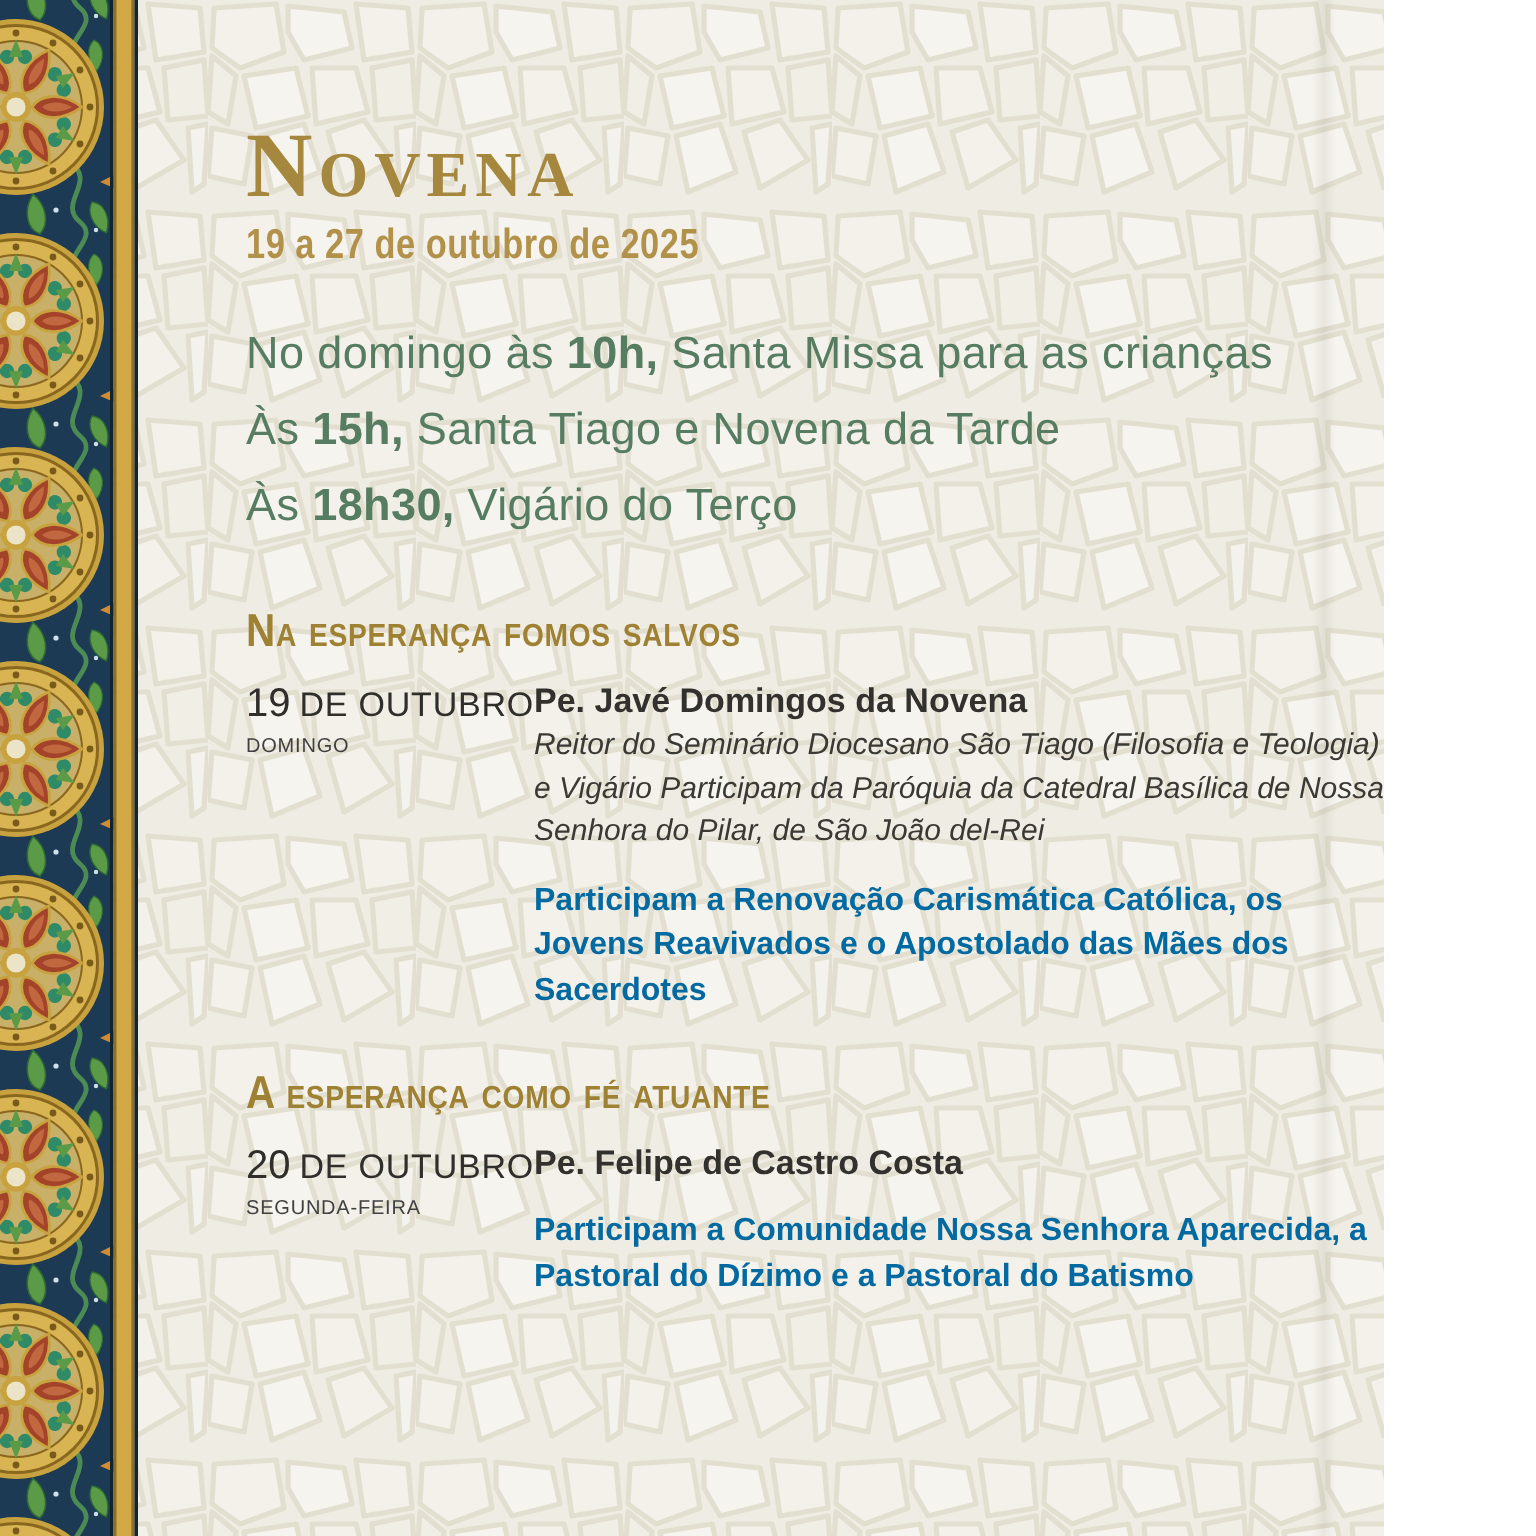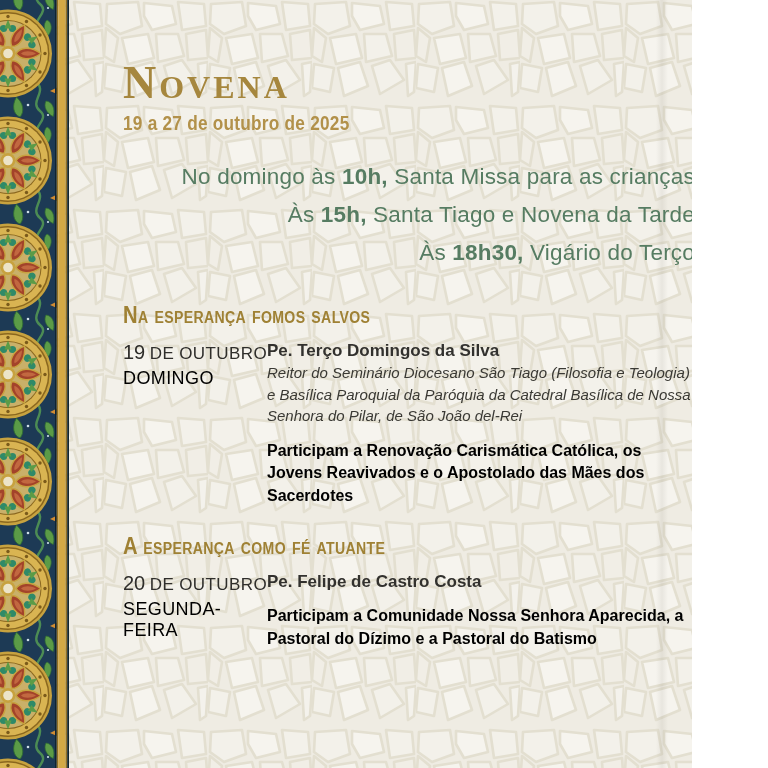--- a/index.html
+++ b/index.html
@@ -11,39 +11,39 @@
   .crease { position:absolute; top:0; right:24px; width:12px; height:100%; z-index:1;
             background:linear-gradient(to right, rgba(110,105,90,0), rgba(110,105,90,0.10), rgba(110,105,90,0)); }
   .content { position:absolute; left:123px; top:0; width:572px; z-index:3; }
 
   .title { margin-top:60px; font-family:"Liberation Serif", serif; font-variant:small-caps;
            font-weight:700; font-size:46px; line-height:46px; letter-spacing:3px; color:#a6873e; }
   .subtitle { margin-top:4px; font-weight:700; font-size:21px; line-height:26px; color:#b2914a;
               letter-spacing:0.3px; display:inline-block; transform:scaleX(0.82); transform-origin:left; }
 
   .schedule { margin-top:22px; }
-  .sched-line { font-size:22.5px; line-height:38px; color:#567c62; letter-spacing:0.2px;text-align:right; }
+  .sched-line { font-size:22.5px; line-height:38px; color:#567c62; letter-spacing:0.2px; }
   .sched-line .seg-b { font-weight:700; }
 
   .sec-heading { margin-top:30px; font-variant:small-caps; font-weight:700; font-size:23px;
                  line-height:26px; color:#9f8134; letter-spacing:0.4px; display:block;
                  transform:scaleX(0.88); transform-origin:left; }
   .sec-heading.second { margin-top:26px; }
 
   .row { margin-top:12px; display:grid; grid-template-columns:144px 1fr; }
   .datecol { padding-top:1px; }
   .date-line { white-space:nowrap; color:#2f2e2b; }
   .day-num { font-weight:400; font-size:20px; }
   .date-month { font-weight:400; font-size:17px; text-transform:uppercase; letter-spacing:0.4px; }
-  .weekday { margin-top:4px; font-size:18px; text-transform:uppercase; letter-spacing:0.4px; color:#000000; }
+  .weekday { margin-top:4px; font-size:10px; text-transform:uppercase; letter-spacing:0.4px; color:#404040; }
 
   .info { color:#32312e; }
   .priest { font-weight:700; font-size:17px; line-height:21px; }
   .role { margin-top:1px; font-style:italic; font-weight:500; font-size:15px; line-height:21.5px; color:#3a3934; }
-  .participants { margin-top:13px; font-weight:600; font-size:16px; line-height:22.5px; color:#000000; }
+  .participants { margin-top:13px; font-weight:600; font-size:16px; line-height:22.5px; color:#0369a1; }
 </style>
 </head>
 <body>
 
 <div class="page">
 
   <svg class="bg-texture" width="768" height="768" viewBox="0 0 768 768" aria-hidden="true">
     <defs>
       <pattern id="mosaic" width="104" height="104" patternUnits="userSpaceOnUse">
         <rect width="104" height="104" fill="#efece3"></rect>
@@ -171,22 +171,22 @@
       <h2 class="sec-heading">Na esperança fomos salvos</h2>
       <div class="row">
         <div class="datecol">
           <div class="date-line">
             <span class="day-num">19</span>
             <span class="date-month">de outubro</span>
           </div>
           <div class="weekday">Domingo</div>
         </div>
         <div class="info">
-          <p class="priest">Pe. Terço Domingos da Silva</p>
-          <p class="role">Reitor do Seminário Diocesano São Tiago (Filosofia e Teologia) e Basílica Paroquial da Paróquia da Catedral Basílica de Nossa Senhora do Pilar, de São João del-Rei</p>
+          <p class="priest">Pe. Javé Domingos da Novena</p>
+          <p class="role">Reitor do Seminário Diocesano São Tiago (Filosofia e Teologia) e Vigário Participam da Paróquia da Catedral Basílica de Nossa Senhora do Pilar, de São João del-Rei</p>
           <p class="participants">Participam a Renovação Carismática Católica, os Jovens Reavivados e o Apostolado das Mães dos Sacerdotes</p>
         </div>
       </div>
     </section>
 
     <section>
       <h2 class="sec-heading second">A esperança como fé atuante</h2>
       <div class="row">
         <div class="datecol">
           <div class="date-line">

